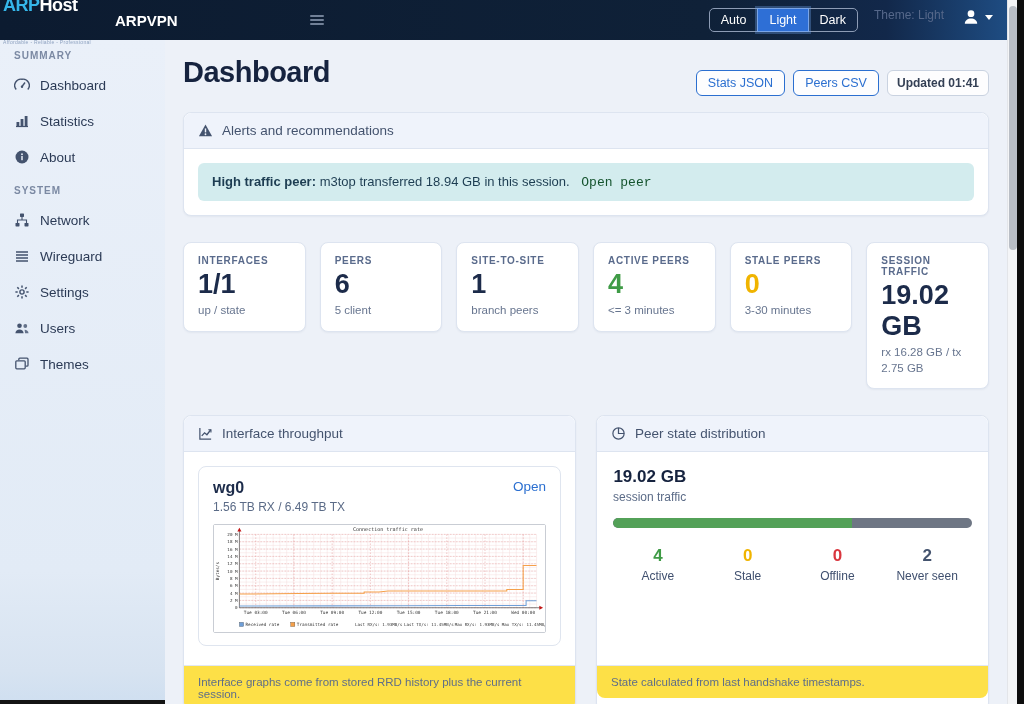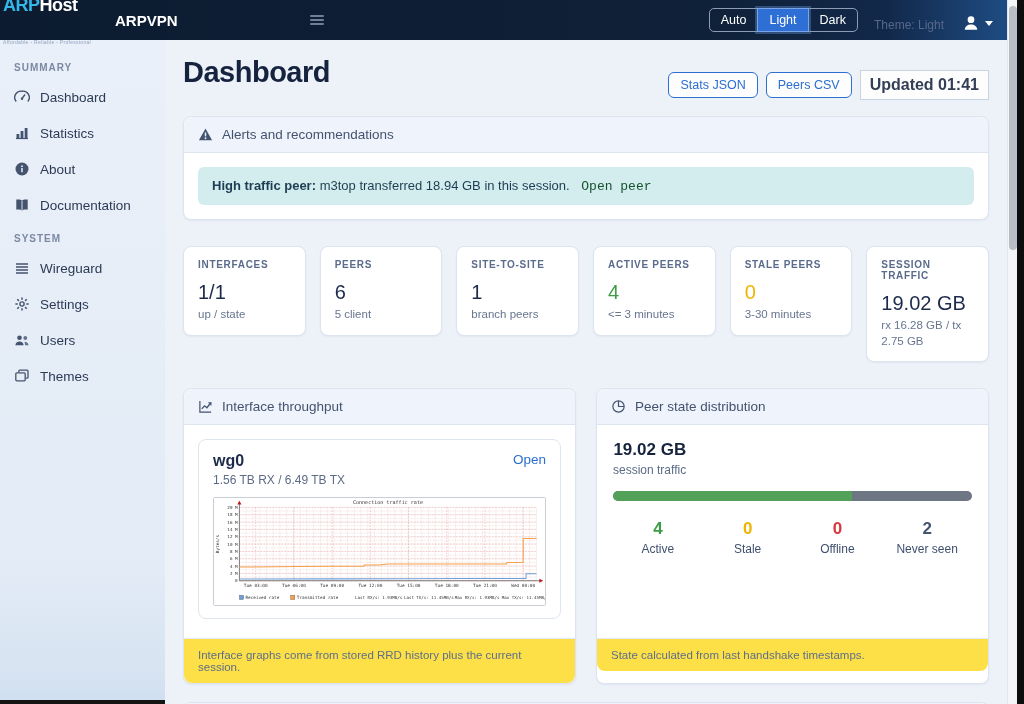--- a/index.html
+++ b/index.html
@@ -10,72 +10,72 @@
   .navbar { position:absolute; top:0; left:0; right:17px; height:40px;
     background:linear-gradient(90deg,#0c1b30 0%, #0f2138 70%, #12284a 88%, #1e4c82 100%);
     display:flex; align-items:center; padding:0 14px 0 6px; z-index:5; }
   .brand { display:flex; flex-direction:column; line-height:1; margin-left:-3px;gap:24px; }
   .brand-row { font-size:18px; font-weight:bold; letter-spacing:-0.5px; }
   .brand-arp { color:#35b6e9; }
   .brand-host { color:#ffffff; }
   .brand-tagline { font-size:5px; color:#8ea2c0; margin-top:2px; letter-spacing:0.3px; }
   .app-name { color:#ffffff; font-weight:bold; font-size:15px; margin-left:24px; }
   .hamburger { margin-left:130px; width:18px; height:18px; cursor:pointer; }
-  .nav-right { margin-left:auto; display:flex; align-items:flex-end; }
+  .nav-right { margin-left:auto; display:flex; align-items:flex-start; }
   .theme-group { display:flex; margin-right:16px; }
   .theme-btn { font-family:"Liberation Sans", sans-serif; font-size:12.5px; padding:4px 11px; background:transparent;
     color:#fff; border:1px solid #8d9cb5; cursor:pointer; margin-left:-1px; }
   .theme-btn:first-child { border-radius:5px 0 0 5px; margin-left:0; }
   .theme-btn:last-child { border-radius:0 5px 5px 0; }
   .theme-btn.active { background:#2e6fd6; border-color:#7aa5e8; box-shadow:0 0 0 2px rgba(110,160,232,0.35); position:relative; z-index:1; }
   .theme-label { font-size:12px; color:#56688a; margin-right:18px; }
   .user-menu { display:flex; align-items:center; gap:5px; cursor:pointer; }
   .caret-down { width:0; height:0; border-left:4px solid transparent; border-right:4px solid transparent; border-top:5px solid #ffffff; }
 
   
   .sidebar { position:absolute; top:40px; left:0; width:165px; bottom:0;
-    background:linear-gradient(180deg,#eaf0f9 0%, #e2ebf6 80%, #d7e3f1 95%, #cfdff0 100%); padding-top:12px; }
+    background:linear-gradient(180deg,#eaf0f9 0%, #e2ebf6 80%, #d7e3f1 95%, #cfdff0 100%); padding-top:0; }
   .side-section-title { font-size:10px; font-weight:bold; color:#7b89a3; letter-spacing:1px; padding:10px 14px 6px 14px; }
   .side-item { display:flex; align-items:center; gap:10px; padding:10px 14px; cursor:pointer; color:#2b3a55; }
   .side-item .icon { width:16px; height:16px; color:#44536e; flex:0 0 16px; display:flex; }
   .side-item .lbl { font-size:13.5px; }
   .sidebar-bottom-dark { position:absolute; bottom:0; left:0; width:165px; height:4px; background:#141414; }
 
   
   .right-black-strip { position:absolute; top:0; right:0; width:7px; height:704px; background:#0d0d0d; }
   .scrollbar-track { position:absolute; top:0; right:7px; width:10px; height:704px; background:#f4f5f7; border-left:1px solid #e3e5e9; }
   .scrollbar-thumb { position:absolute; top:6px; left:1px; width:8px; height:244px; background:#b9bec6; border-radius:4px; }
 
   
   .main { position:absolute; top:40px; left:165px; right:17px; bottom:0; padding:16px 18px 0 18px; overflow:hidden; }
   .page-head { display:flex; justify-content:space-between; align-items:flex-start; }
   .page-title { font-size:29px; font-weight:bold; color:#16233f; letter-spacing:-0.5px; }
   .page-subtitle { font-size:13px; color:#5b6b87; margin-top:5px; }
   .head-actions { display:flex; gap:8px; margin-top:14px; align-items:center; }
   .btn-outline-primary { font-family:"Liberation Sans", sans-serif; font-size:12.5px; color:#2b6fd0; background:#fdfdfe;
     border:1px solid #2b6fd0; border-radius:6px; padding:5px 11px; cursor:pointer; }
-  .updated-badge { font-size:16px; font-weight:bold; color:#333f54; background:#fdfdfe; border:1px solid #c9d2e0; border-radius:0; padding:5px 9px; }
+  .updated-badge { font-size:12px; font-weight:bold; color:#333f54; background:#fdfdfe; border:1px solid #c9d2e0; border-radius:6px; padding:5px 9px; }
 
   .card { background:#ffffff; border:1px solid #dde4f0; border-radius:8px; box-shadow:0 1px 2px rgba(16,35,70,0.05); }
   .card-header { display:flex; align-items:center; gap:9px; padding:10px 14px; background:#eff3fb;
     border-bottom:1px solid #dde4f0; border-radius:8px 8px 0 0; font-size:13.5px; color:#44536e; }
   .card-header .icon { width:15px; height:15px; color:#44536e; display:flex; }
   .card-footer { padding:10px 14px; background:#fde047; border-top:1px solid #e2e8f2; border-radius:0 0 8px 8px;
     font-size:11.5px; color:#5f6e88; }
 
   .alerts-card { margin-top:16px; }
   .alerts-body { padding:14px; }
   .alert-info { background:#d3ecee; border-radius:6px; padding:11px 14px; font-size:13px; color:#1d3d52; }
   .alert-info b { font-weight:bold; }
   .alert-link { color:#14532d; text-decoration:none; margin-left:8px; cursor:pointer;font-family:Liberation Mono, monospace; }
 
   .stats-grid { margin-top:26px; display:grid; grid-template-columns:repeat(6,1fr); gap:14px; align-items:start; }
   .stat-card { padding:12px 14px; }
   .stat-label { font-size:10px; font-weight:bold; color:#5a6b8c; letter-spacing:0.7px; }
-  .stat-value { font-size:20px; font-weight:normal; color:#1c2b4a; margin-top:11px; }
+  .stat-value { font-size:27px; font-weight:bold; color:#1c2b4a; margin-top:3px; }
   .stat-sub { font-size:11.5px; color:#67758f; margin-top:3px; line-height:1.35; }
 
   .panels-grid { margin-top:26px; display:grid; grid-template-columns:1fr 1fr; gap:20px; }
   .panel-body { padding:14px; height:213px; }
   .iface-card { border:1px solid #dfe5ef; border-radius:8px; padding:12px 14px; }
   .iface-top { display:flex; justify-content:space-between; align-items:flex-start; }
   .iface-name { font-size:16px; font-weight:bold; color:#1c2b4a; }
   .iface-traffic { font-size:12px; color:#5b6b87; margin-top:3px; }
   .open-link { font-size:13.5px; color:#2b6fd0; text-decoration:none; cursor:pointer; }
   .rrd-graph-wrap { margin-top:10px; border:1px solid #c9cdd4; background:#ffffff; border-radius:2px; }
@@ -155,30 +155,32 @@
       <div class="side-item">
         <span class="icon">
           <svg viewBox="0 0 16 16">
             <circle cx="8" cy="8" r="6.5" fill="currentColor"></circle>
             <rect x="7.25" y="7" width="1.5" height="4.2" fill="#e7eef8"></rect>
             <circle cx="8" cy="5.2" r="0.95" fill="#e7eef8"></circle>
           </svg>
         </span>
         <span class="lbl">About</span>
       </div>
-      <div class="side-item">
-        <span class="icon">
-          <svg viewBox="0 0 16 16">
-            <path d="M8 3.4C6.8 2.5 5 2.2 2.3 2.5v10.2c2.7-.3 4.5 0 5.7 1 1.2-1 3-1.3 5.7-1V2.5C11 2.2 9.2 2.5 8 3.4z" fill="currentColor"></path>
-            <line x1="8" y1="3.6" x2="8" y2="13.4" stroke="#e7eef8" stroke-width="0.9"></line>
-          </svg>
-        </span>
-        <span class="lbl">Documentation</span>
-      </div>
       <div class="side-section-title">SYSTEM</div>
+      <div class="side-item">
+        <span class="icon">
+          <svg viewBox="0 0 16 16">
+            <path d="M8 5v3M8 8H3.5v3M8 8h4.5v3" fill="none" stroke="currentColor" stroke-width="1.1"></path>
+            <rect x="6" y="1.5" width="4" height="3.4" rx="0.6" fill="currentColor"></rect>
+            <rect x="1.5" y="11" width="4" height="3.4" rx="0.6" fill="currentColor"></rect>
+            <rect x="10.5" y="11" width="4" height="3.4" rx="0.6" fill="currentColor"></rect>
+          </svg>
+        </span>
+        <span class="lbl">Network</span>
+      </div>
       <div class="side-item">
         <span class="icon">
           <svg viewBox="0 0 16 16">
             <path d="M2 4h12M2 7h12M2 10h12M2 13h12" stroke="currentColor" stroke-width="1.5" fill="none"></path>
           </svg>
         </span>
         <span class="lbl">Wireguard</span>
       </div>
       <div class="side-item">
         <span class="icon">

